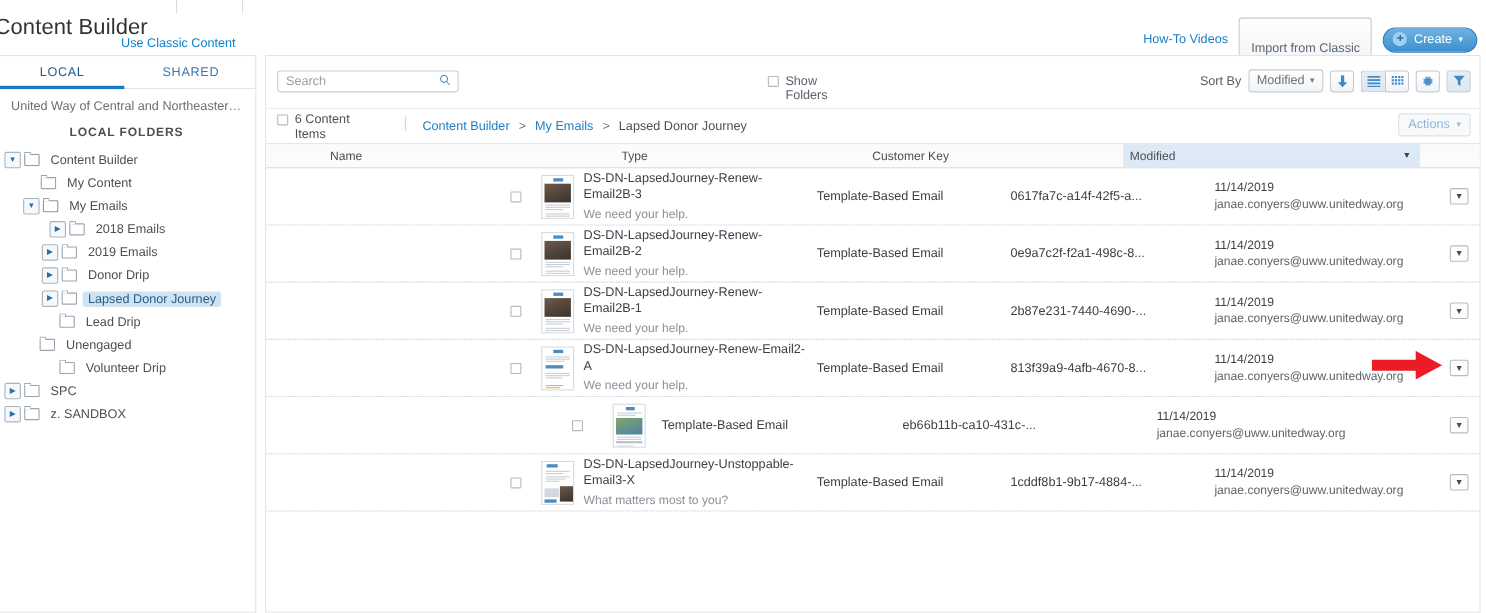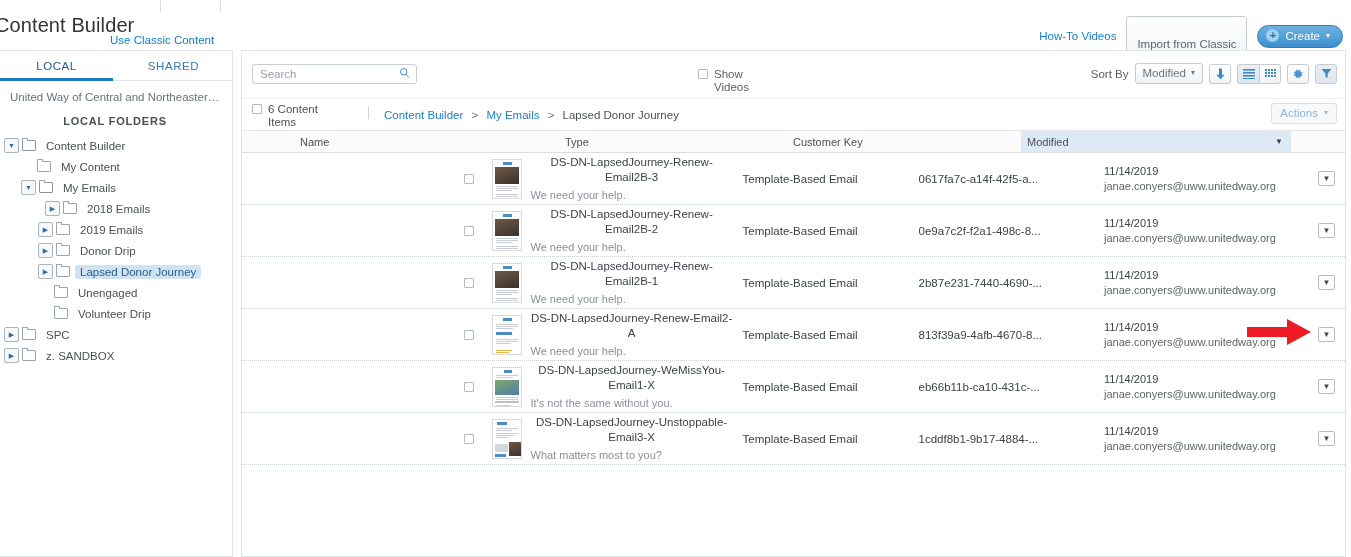--- a/index.html
+++ b/index.html
@@ -168,21 +168,21 @@
   .th-mod .sortcaret{position:absolute;right:8px;top:6px;font-size:8px;color:#3f3f3f;}
   .th-end{flex:1;}
 
   .row{display:flex;align-items:center;min-height:52px;position:relative;
        border-bottom:1px dotted #c9ced4;box-sizing:border-box;}
   .c-check{width:34px;display:flex;justify-content:center;align-items:center;}
   .c-thumb{width:60px;display:flex;justify-content:center;align-items:center;}
   .thumb{width:30px;height:40px;border:1px solid #d7dbe0;background:#fff;
          position:relative;overflow:hidden;box-sizing:border-box;}
   .c-name{width:265px;padding-right:10px;box-sizing:border-box;}
-  .nm{font-size:11.5px;color:#3c4249;line-height:15px;text-align:center;}
+  .nm{font-size:11.5px;color:#3c4249;line-height:15px;}
   .sub{font-size:11px;color:#8a9099;margin-top:4px;line-height:13px;}
   .c-type{width:222px;font-size:11.5px;color:#3c4249;}
   .c-key{width:234px;font-size:11.5px;color:#3c4249;}
   .c-mod{width:270px;font-size:11px;color:#3c4249;line-height:15px;}
   .c-mod .em{color:#5d646c;font-size:11px;}
   .c-act{flex:1;display:flex;justify-content:flex-end;padding-right:10px;}
   .rowbtn{
     width:17px;height:15px;border:1px solid #b6bcc3;border-radius:2px;background:#fdfdfd;
     display:flex;align-items:center;justify-content:center;color:#44474b;font-size:8px;
     cursor:pointer;box-sizing:border-box;
@@ -265,20 +265,25 @@
           <span class="lbl">Donor Drip</span>
         </div>
         <div class="tnode sel" style="padding-left: 38px;">
           <span class="twist">▶</span>
           <span class="folder"></span>
           <span class="lbl">Lapsed Donor Journey</span>
         </div>
         <div class="tnode" style="padding-left: 38px;">
           <span class="twist blank"></span>
           <span class="folder"></span>
+          <span class="lbl">Lead Drip</span>
+        </div>
+        <div class="tnode" style="padding-left: 20px;">
+          <span class="twist blank"></span>
+          <span class="folder"></span>
           <span class="lbl">Unengaged</span>
         </div>
         <div class="tnode" style="padding-left: 38px;">
           <span class="twist blank"></span>
           <span class="folder"></span>
           <span class="lbl">Volunteer Drip</span>
         </div>
         <div class="tnode" style="padding-left: 4px;">
           <span class="twist">▶</span>
           <span class="folder"></span>
@@ -298,21 +303,21 @@
       <div class="search-wrap">
         <input class="search-input" type="text" placeholder="Search" style="">
         <svg class="search-icon" viewBox="0 0 16 16">
           <circle cx="6.3" cy="6.3" r="4.3" fill="none" stroke="#2f7ab8" stroke-width="1.2"></circle>
           <line x1="9.6" y1="9.8" x2="13" y2="13.6" stroke="#2f7ab8" stroke-width="1.2"></line>
         </svg>
       </div>
 
       <div class="showfolders">
         <span class="cbox"></span>
-        <span class="sf-label">Show Videos</span>
+        <span class="sf-label">Show Folders</span>
       </div>
 
       <div class="sort-area">
         <span class="sort-lbl">Sort By</span>
         <div class="sel-modified">
           <span>Modified</span>
           <span class="caret-sm">▾</span>
         </div>
         <div class="ibtn">
           <svg width="11" height="12" viewBox="0 0 11 12">
@@ -531,24 +536,20 @@
               <span class="tblue" style="left:11px;top:2px;width:8px;height:3px;"></span>
               <span class="tl" style="top:7px;"></span>
               <span class="tl" style="top:9px;right:8px;"></span>
               <span class="tphoto people" style="top:12px;height:15px;"></span>
               <span class="tl" style="top:29px;"></span>
               <span class="tl" style="top:31px;"></span>
               <span class="tband" style="top:33px;height:2px;background:#b9c0c9;"></span>
               <span class="tl" style="top:37px;right:10px;"></span>
             </span>
           </div>
-          <div class="c-name">
-            <div class="nm">DS-DN-LapsedJourney-WeMissYou-Email1-X</div>
-            <div class="sub">It's not the same without you.</div>
-          </div>
           <div class="c-type">Template-Based Email</div>
           <div class="c-key">eb66b11b-ca10-431c-...</div>
           <div class="c-mod">
             <div>11/14/2019</div>
             <div class="em">janae.conyers@uww.unitedway.org</div>
           </div>
           <div class="c-act">
             <span class="rowbtn">▼</span>
           </div>
         </div>

